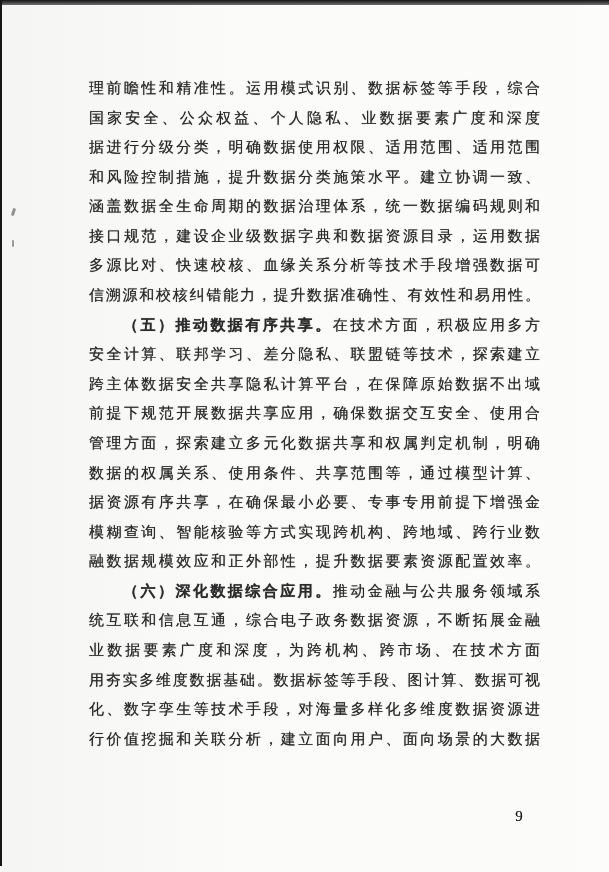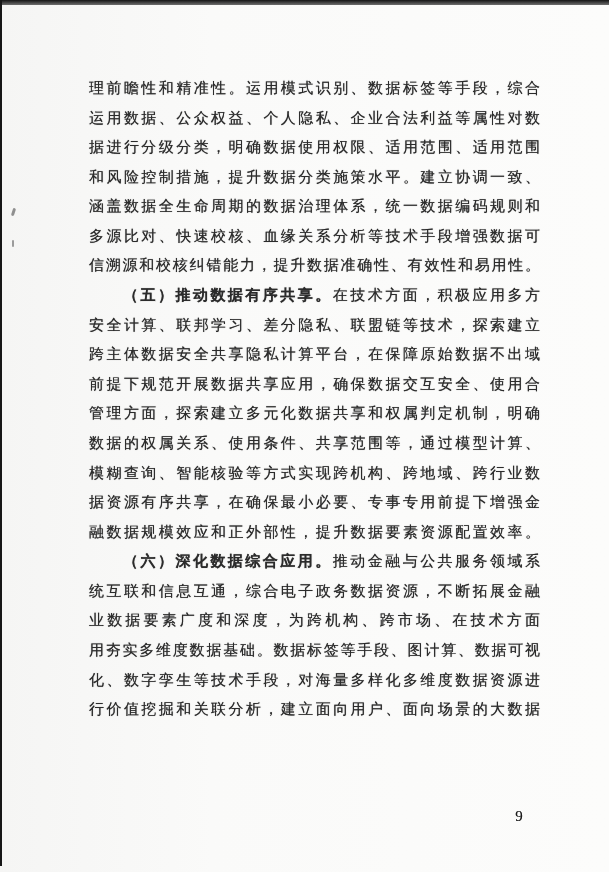--- a/index.html
+++ b/index.html
@@ -68,34 +68,35 @@
 <body>
 
 <div class="page">
   <div class="strip-top"></div>
   <div class="strip-left"></div>
   <span class="artifact a1"></span>
   <span class="artifact a2"></span>
 
   <div class="textblock" id="textblock">
       <div class="line">理前瞻性和精准性。运用模式识别、数据标签等手段，综合</div>
-      <div class="line">运用数据、公众权益、个人隐私、企业合法利益等属性对数</div>
+      <div class="line">国家安全、公众权益、个人隐私、业数据要素广度和深度</div>
       <div class="line">据进行分级分类，明确数据使用权限、适用范围、适用范围</div>
       <div class="line">和风险控制措施，提升数据分类施策水平。建立协调一致、</div>
       <div class="line">涵盖数据全生命周期的数据治理体系，统一数据编码规则和</div>
+      <div class="line">接口规范，建设企业级数据字典和数据资源目录，运用数据</div>
       <div class="line">多源比对、快速校核、血缘关系分析等技术手段增强数据可</div>
       <div class="line">信溯源和校核纠错能力，提升数据准确性、有效性和易用性。</div>
       <div class="line indent"><span class="head">（五）推动数据有序共享。</span><span>在技术方面，积极应用多方</span></div>
       <div class="line">安全计算、联邦学习、差分隐私、联盟链等技术，探索建立</div>
       <div class="line">跨主体数据安全共享隐私计算平台，在保障原始数据不出域</div>
       <div class="line">前提下规范开展数据共享应用，确保数据交互安全、使用合</div>
       <div class="line">管理方面，探索建立多元化数据共享和权属判定机制，明确</div>
       <div class="line">数据的权属关系、使用条件、共享范围等，通过模型计算、</div>
+      <div class="line">据资源有序共享，在确保最小必要、专事专用前提下增强金</div>
       <div class="line">模糊查询、智能核验等方式实现跨机构、跨地域、跨行业数</div>
-      <div class="line">据资源有序共享，在确保最小必要、专事专用前提下增强金</div>
       <div class="line">融数据规模效应和正外部性，提升数据要素资源配置效率。</div>
       <div class="line indent"><span class="head">（六）深化数据综合应用。</span><span>推动金融与公共服务领域系</span></div>
       <div class="line">统互联和信息互通，综合电子政务数据资源，不断拓展金融</div>
       <div class="line">业数据要素广度和深度，为跨机构、跨市场、在技术方面</div>
       <div class="line">用夯实多维度数据基础。数据标签等手段、图计算、数据可视</div>
       <div class="line">化、数字孪生等技术手段，对海量多样化多维度数据资源进</div>
       <div class="line">行价值挖掘和关联分析，建立面向用户、面向场景的大数据</div>
     </div>
 
   <div class="pagenum">9</div>

